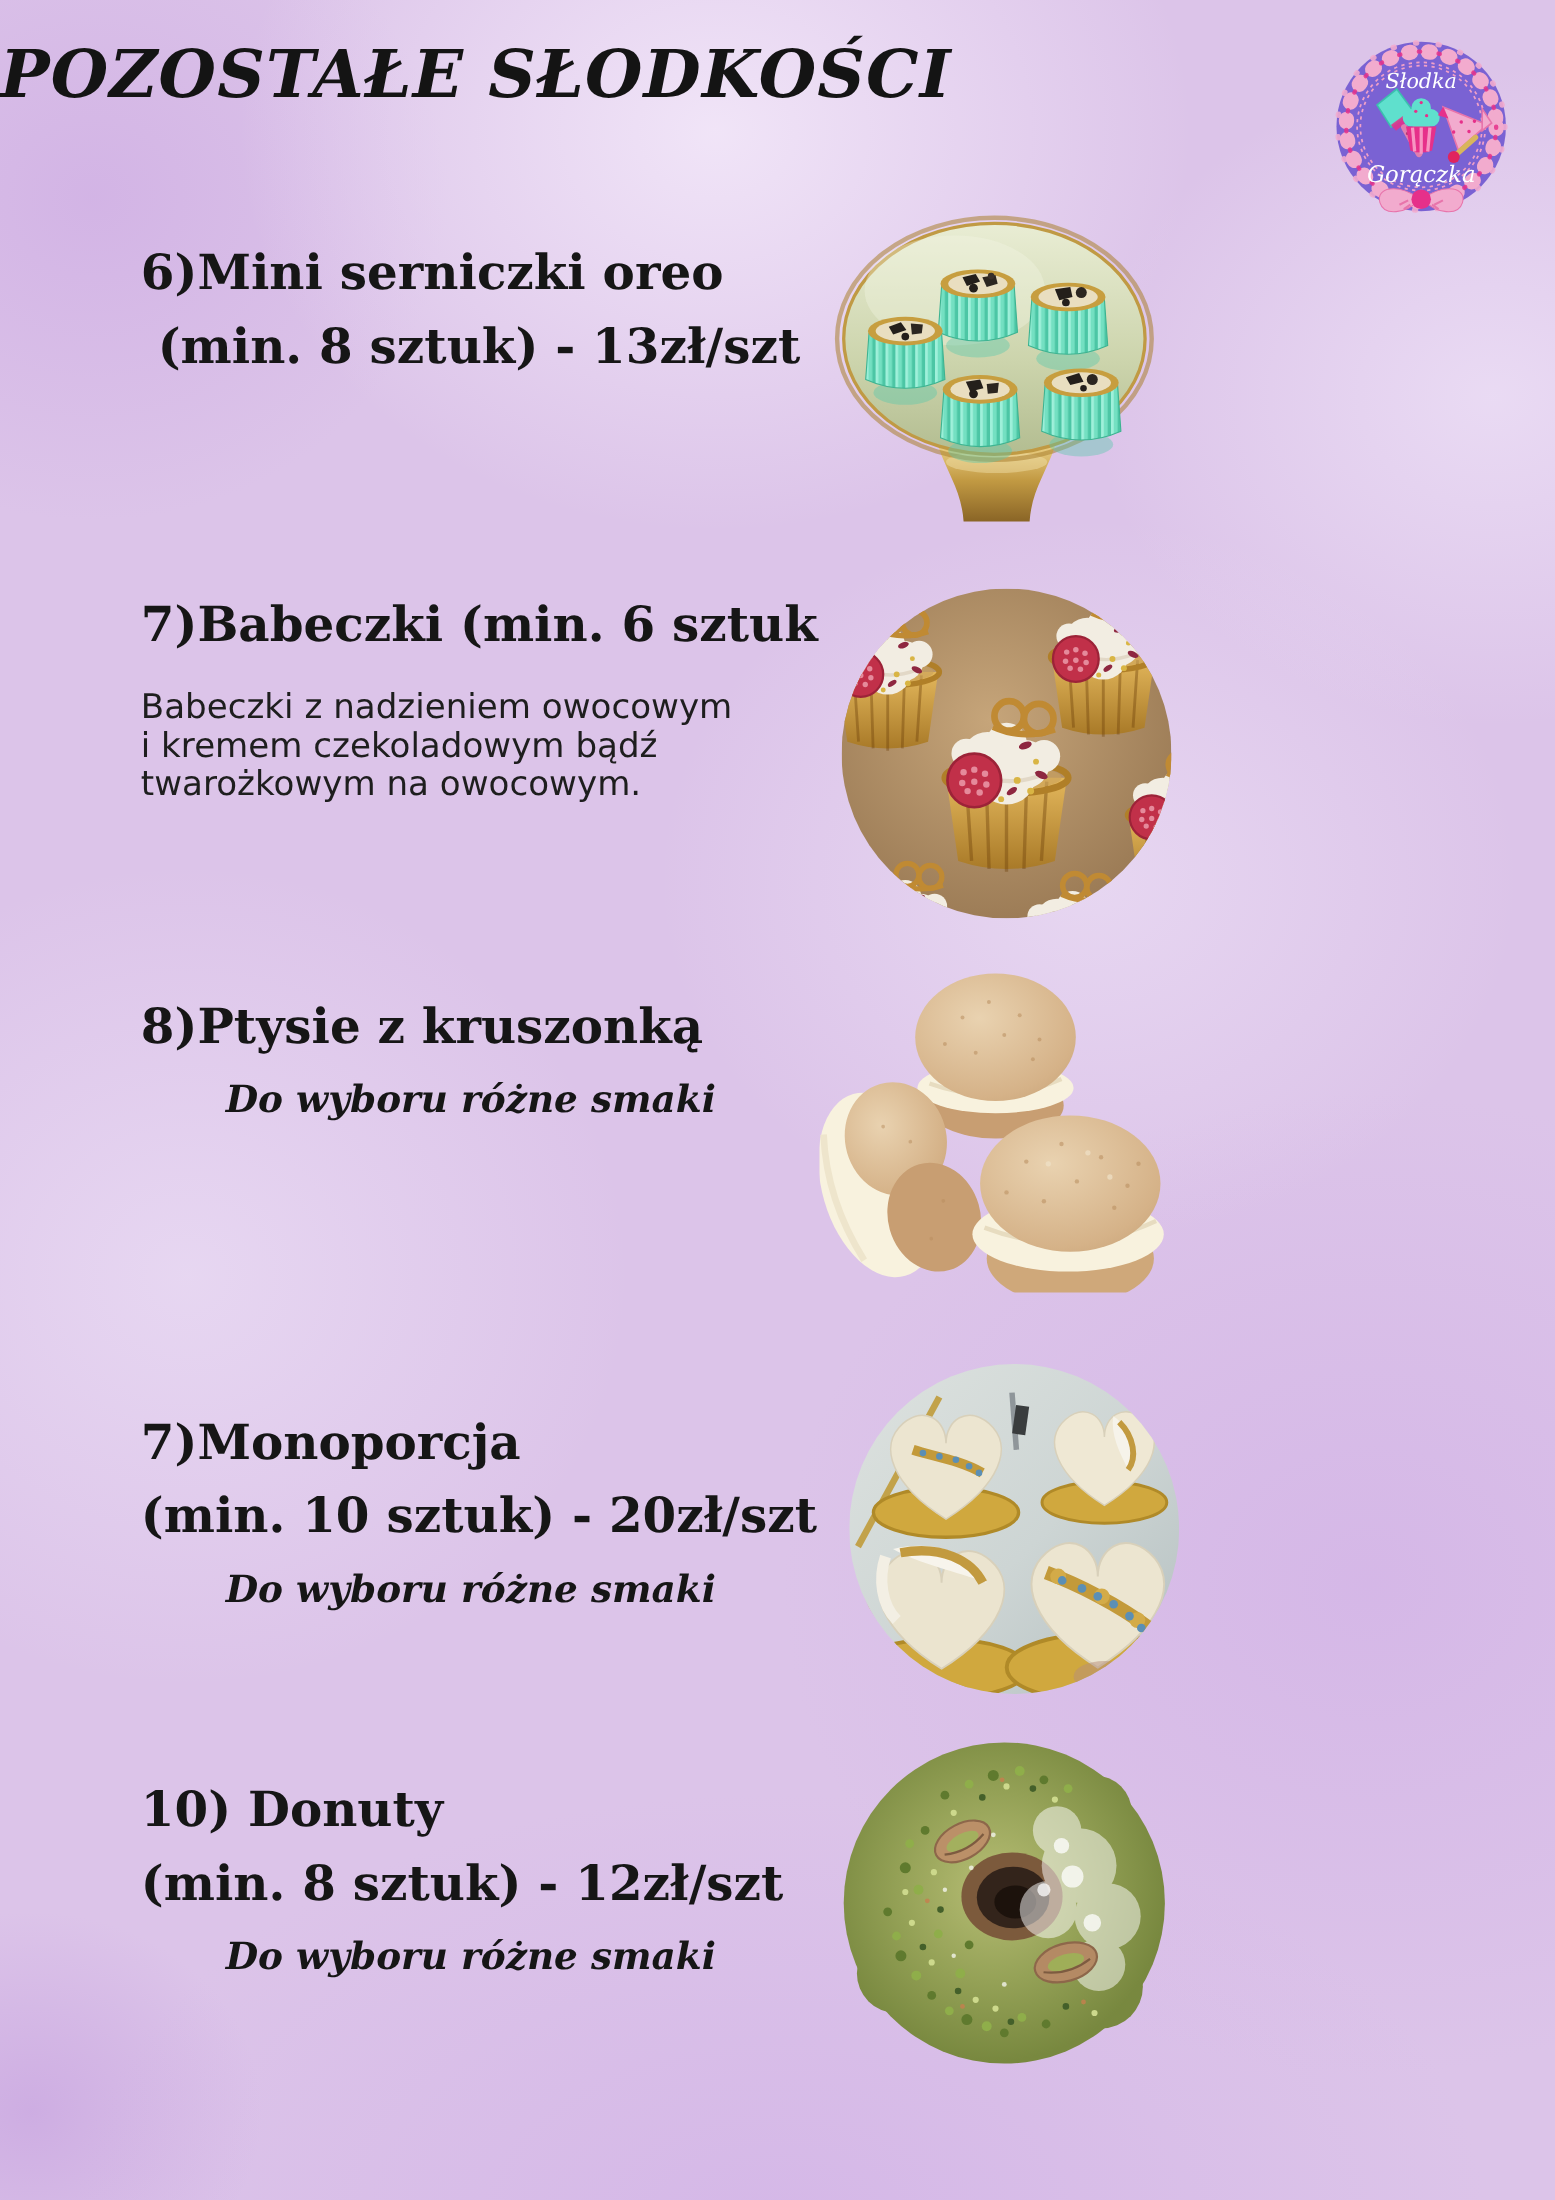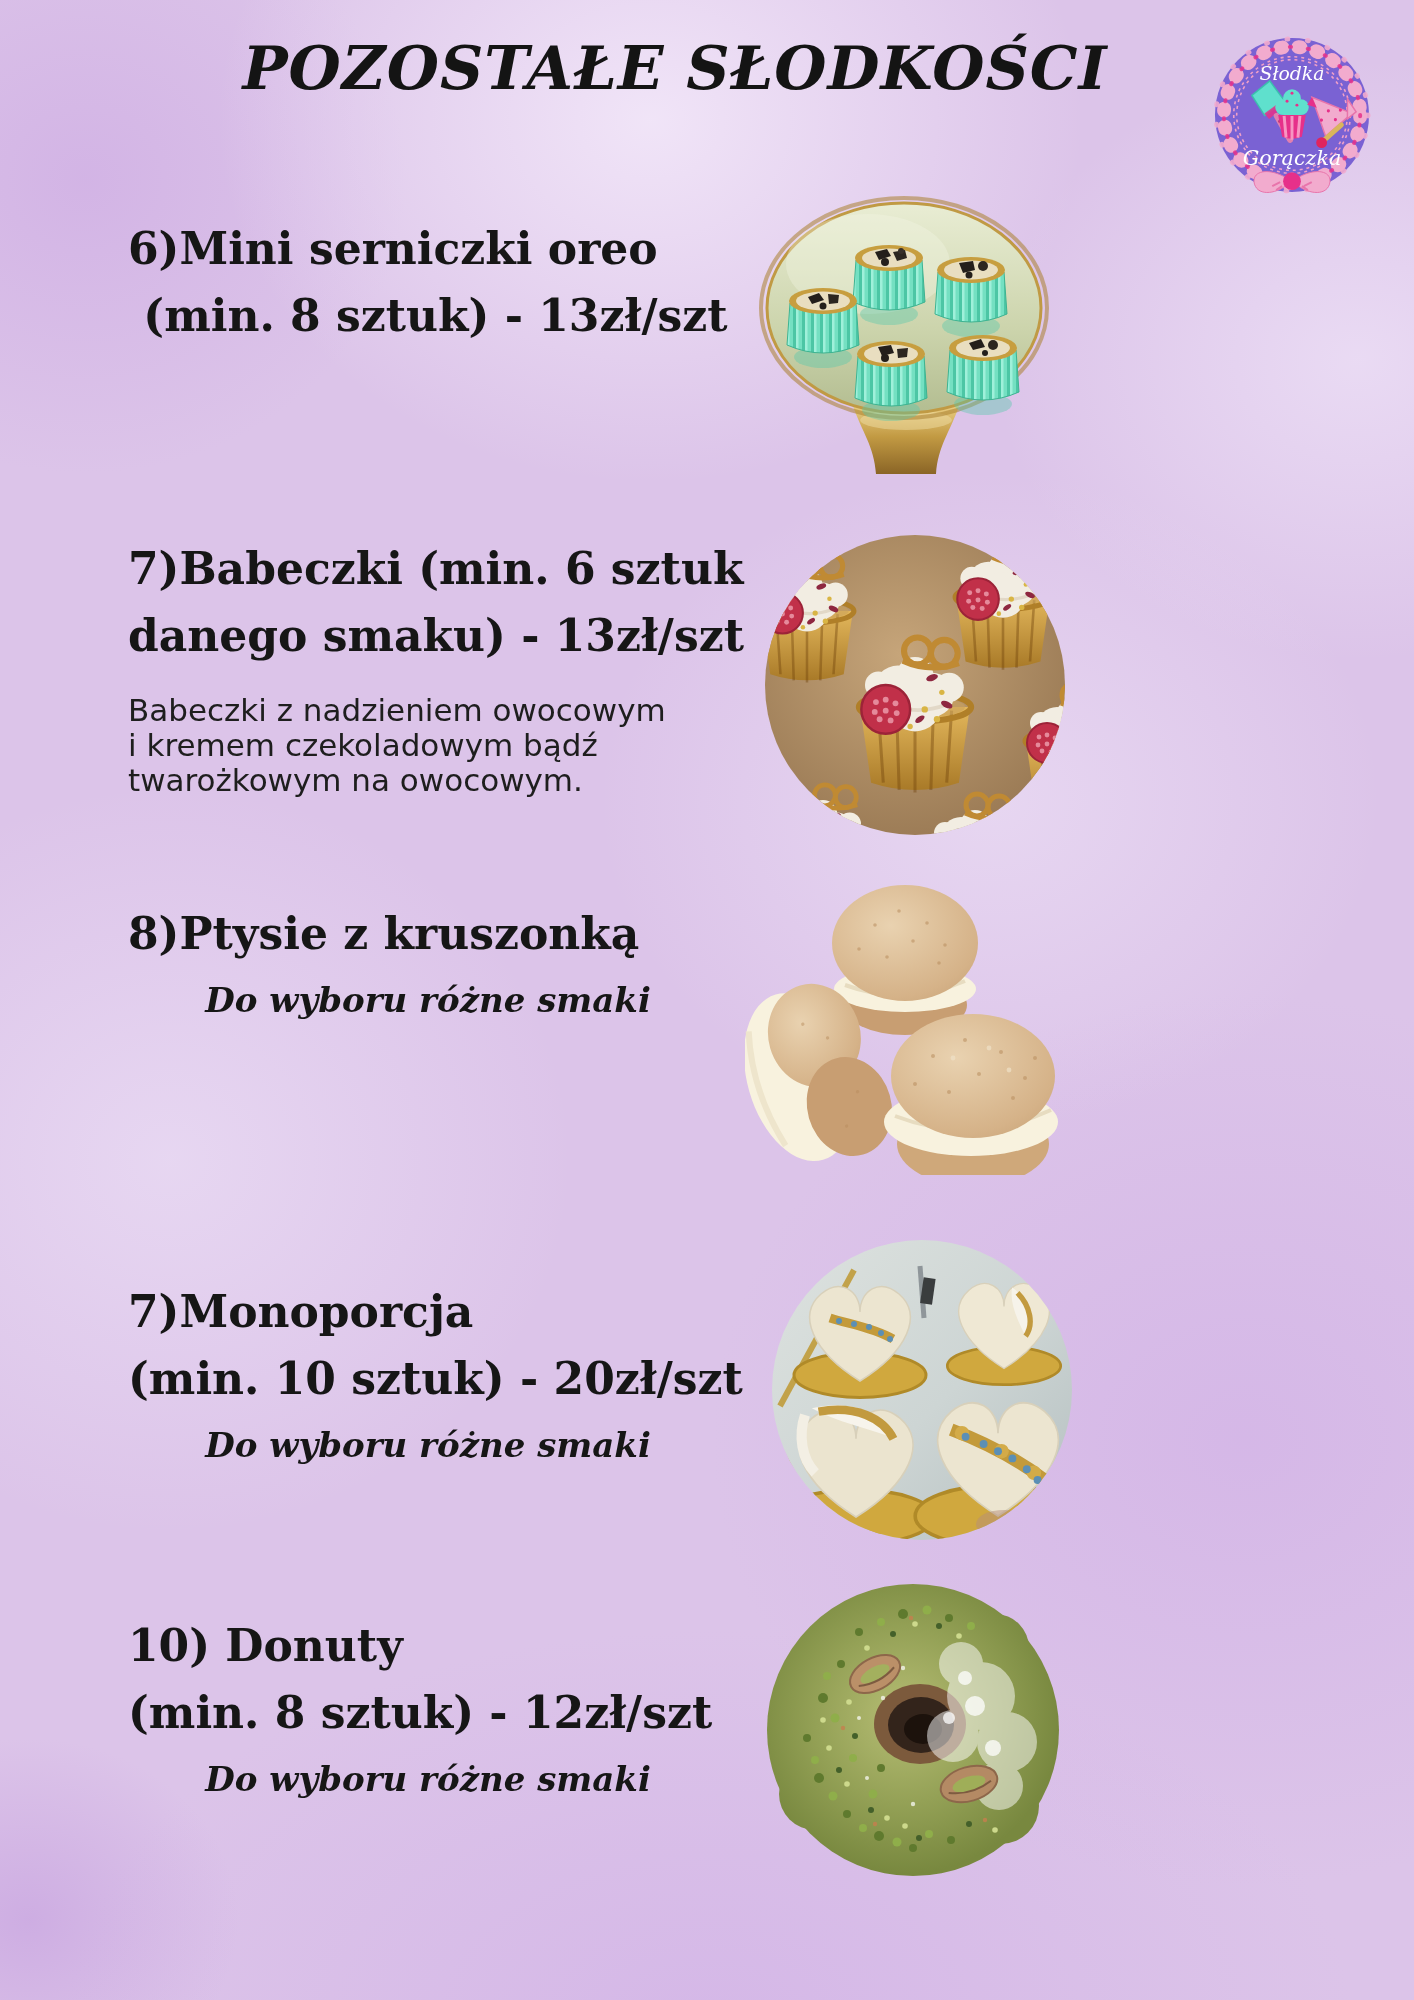--- a/index.html
+++ b/index.html
@@ -12,21 +12,21 @@
       radial-gradient(620px 520px at 46% 6%, rgba(244,234,250,.85), transparent 70%),
       radial-gradient(520px 430px at 96% 18%, rgba(238,226,247,.75), transparent 70%),
       radial-gradient(460px 420px at 6% 9%, rgba(203,167,226,.55), transparent 70%),
       radial-gradient(560px 520px at 12% 58%, rgba(238,227,247,.6), transparent 72%),
       radial-gradient(740px 620px at 88% 72%, rgba(206,171,229,.5), transparent 72%),
       radial-gradient(560px 470px at 70% 40%, rgba(240,230,248,.55), transparent 70%),
       radial-gradient(860px 520px at 50% 101%, rgba(207,174,230,.55), transparent 75%),
       radial-gradient(300px 260px at 2% 96%, rgba(196,158,222,.6), transparent 70%);
   }
   .page-title{
-    position:absolute;top:34px;left:0;width:1350px;margin:0;text-align:center;
+    position:absolute;top:34px;left:0;width:1350px;margin:0;
     font-style:italic;font-weight:700;font-size:60px;line-height:1.15;
     letter-spacing:1px;color:#141414;
   }
   .logo{position:absolute;left:1213px;top:36px;width:158px;height:158px;}
   .item{position:absolute;left:0;top:0;width:1414px;height:0;}
   .item-text{position:absolute;left:128px;top:0;width:600px;}
   .t-line{
     font-weight:700;font-size:44px;line-height:67px;
     white-space:pre;color:#161616;
   }
@@ -186,21 +186,20 @@
             <circle cx="2" cy="5" r="3" fill="#241f1b"></circle>
           </g>
         </g>
       </svg>
     </div>
   </section>
 
   <section class="item">
     <div class="item-text" style="top:535px">
       <div class="t-line">7)Babeczki (min. 6 sztuk</div>
-      <div class="t-line">danego smaku) - 13zł/szt</div>
       <div class="desc">
         <div>Babeczki z nadzieniem owocowym</div>
         <div>i kremem czekoladowym bądź</div>
         <div>twarożkowym na owocowym.</div>
       </div>
     </div>
     <div class="photo round" style="left:765px;top:535px">
       <svg width="300" height="300" viewBox="0 0 300 300">
         <defs>
           <radialGradient id="g7bg" cx=".45" cy=".4" r=".8">

